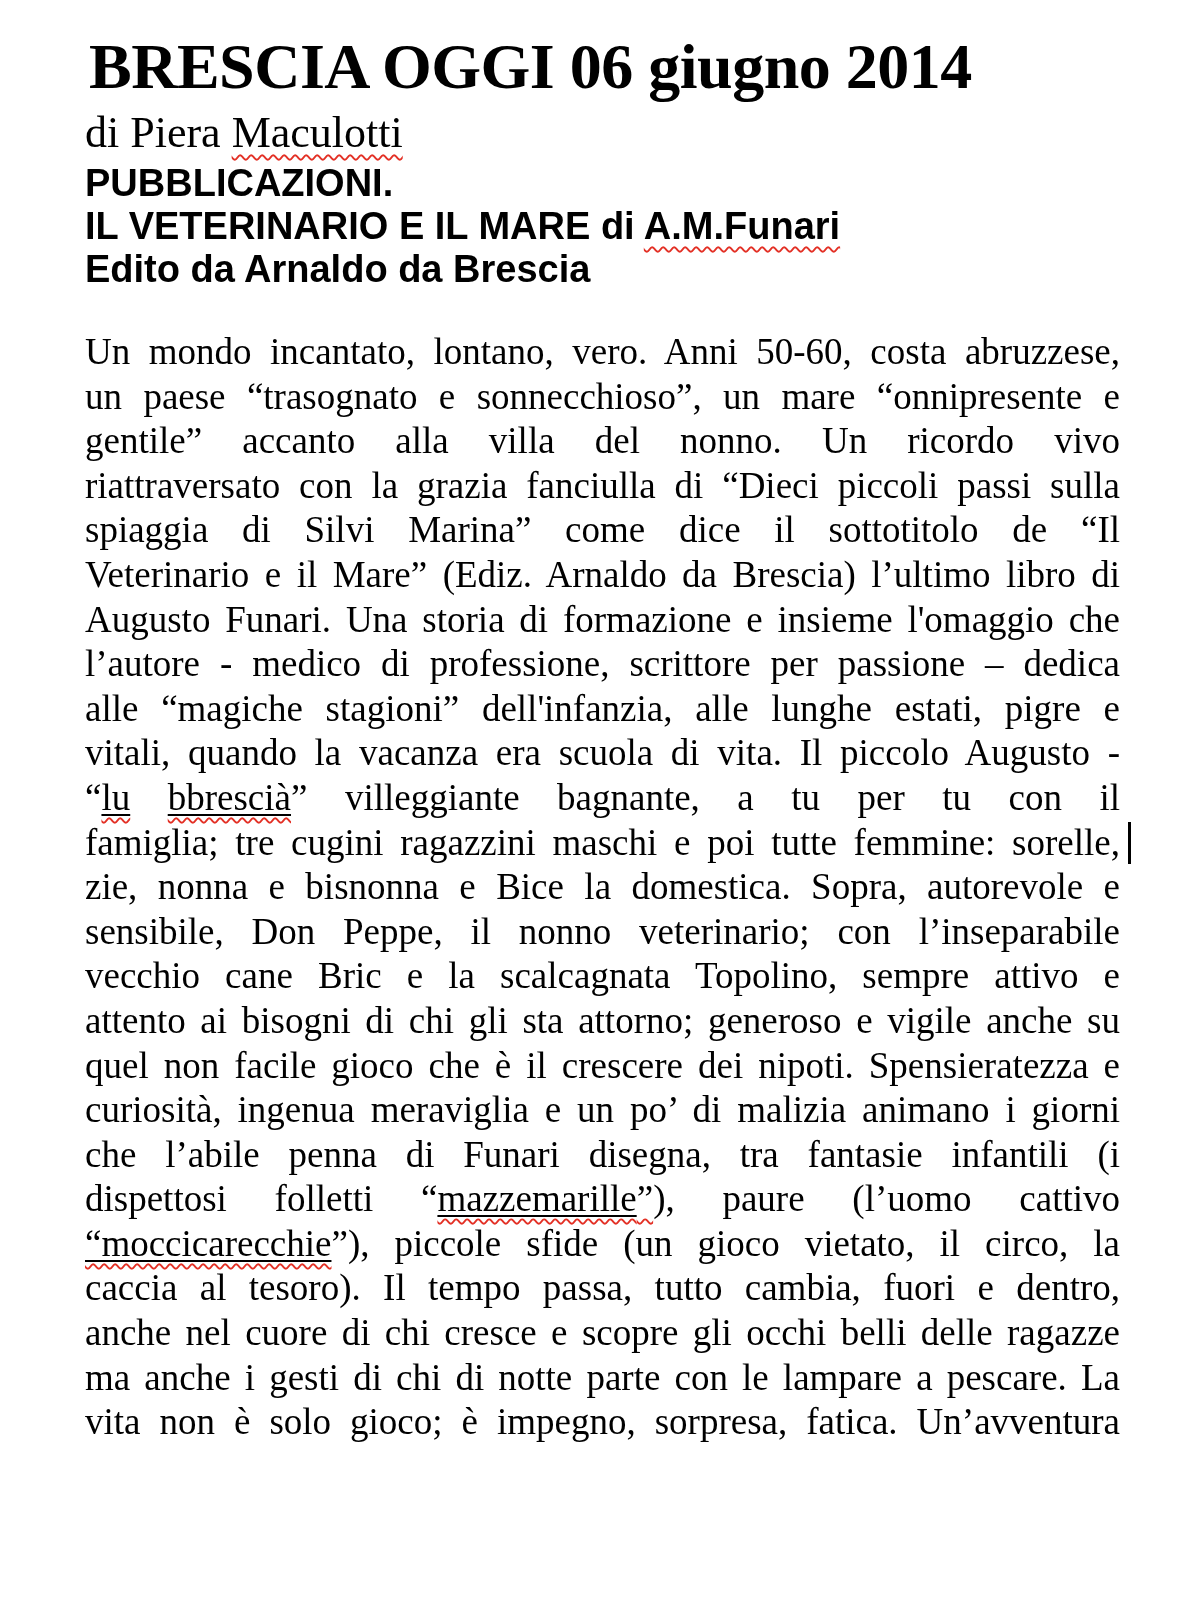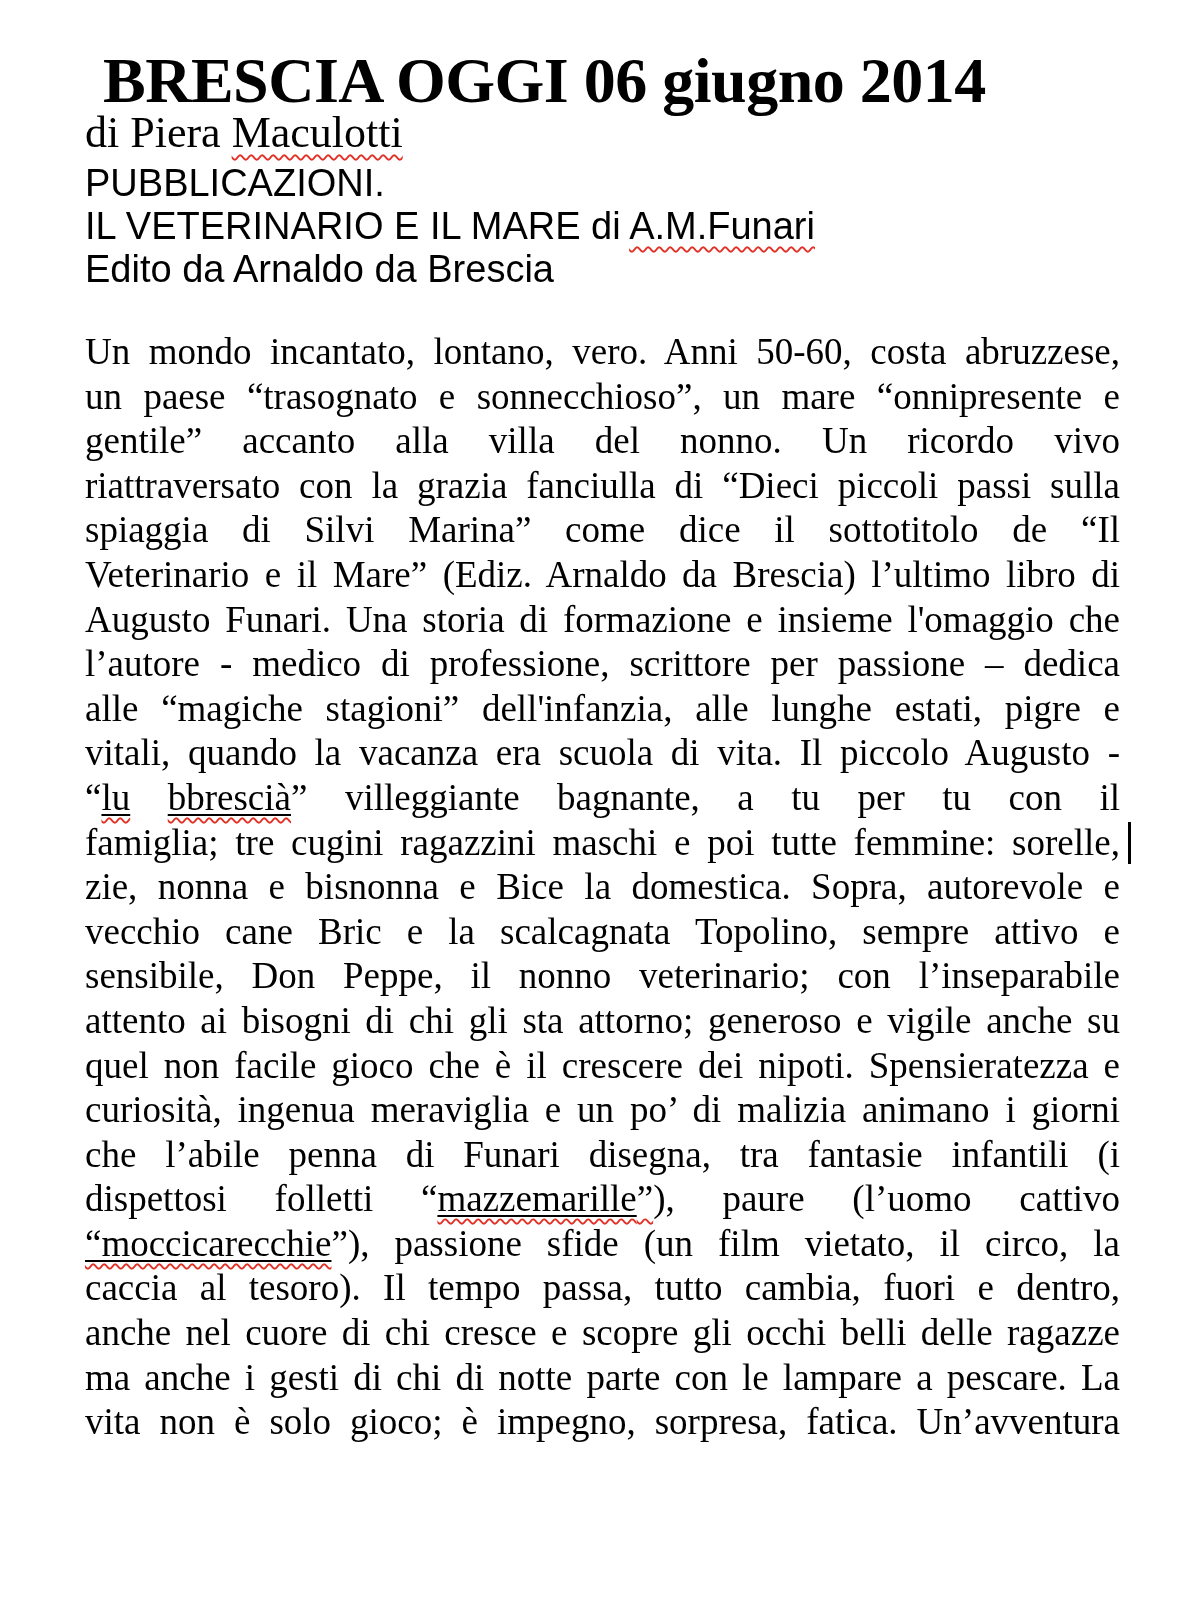--- a/index.html
+++ b/index.html
@@ -16,21 +16,21 @@
     overflow: hidden;
   }
   .page {
     position: absolute;
     inset: 0;
   }
   .title {
     position: absolute;
     left: 85px;
     top: 26px;
-    margin: 18px;
+    margin: 4px;
     font-family: "Liberation Serif", serif;
     font-weight: bold;
     font-size: 64px;
     line-height: 74px;
     white-space: nowrap;
     letter-spacing: -0.5px;
   }
   .byline {
     position: absolute;
     left: 85px;
@@ -43,20 +43,21 @@
   .subtitle {
     position: absolute;
     left: 85px;
     top: 162px;
     font-family: "Liberation Sans", sans-serif;
     font-size: 38px;
     line-height: 43px;
   }
   .subtitle-line {
     white-space: nowrap;
+    font-weight: bold;
   }
   .bodytext {
     position: absolute;
     left: 85px;
     top: 330px;
     width: 1035px;
     font-family: "Liberation Serif", serif;
     font-size: 37px;
     line-height: 44.6px;
   }
@@ -116,28 +117,28 @@
       <div class="body-line"><span>riattraversato con la grazia fanciulla di “Dieci piccoli passi sulla</span></div>
       <div class="body-line"><span>spiaggia di Silvi Marina” come dice il sottotitolo de “Il</span></div>
       <div class="body-line"><span>Veterinario e il Mare” (Ediz. Arnaldo da Brescia) l’ultimo libro di</span></div>
       <div class="body-line"><span>Augusto Funari. Una storia di formazione e insieme l'omaggio che</span></div>
       <div class="body-line"><span>l’autore - medico di professione, scrittore per passione – dedica</span></div>
       <div class="body-line"><span>alle “magiche stagioni” dell'infanzia, alle lunghe estati, pigre e</span></div>
       <div class="body-line"><span>vitali, quando la vacanza era scuola di vita. Il piccolo Augusto -</span></div>
       <div class="body-line"><span>“</span><span class="sq"><span class="ul">lu</span></span><span> </span><span class="sq"><span class="ul">bbrescià</span></span><span>” villeggiante bagnante, a tu per tu con il</span></div>
       <div class="body-line"><span>famiglia; tre cugini ragazzini maschi e poi tutte femmine: sorelle,</span></div>
       <div class="body-line"><span>zie, nonna e bisnonna e Bice la domestica. Sopra, autorevole e</span></div>
+      <div class="body-line"><span>sensibile, Don Peppe, il nonno veterinario; con l’inseparabile</span></div>
       <div class="body-line"><span>vecchio cane Bric e la scalcagnata Topolino, sempre attivo e</span></div>
-      <div class="body-line"><span>sensibile, Don Peppe, il nonno veterinario; con l’inseparabile</span></div>
       <div class="body-line"><span>attento ai bisogni di chi gli sta attorno; generoso e vigile anche su</span></div>
       <div class="body-line"><span>quel non facile gioco che è il crescere dei nipoti. Spensieratezza e</span></div>
       <div class="body-line"><span>curiosità, ingenua meraviglia e un po’ di malizia animano i giorni</span></div>
       <div class="body-line"><span>che l’abile penna di Funari disegna, tra fantasie infantili (i</span></div>
       <div class="body-line"><span>dispettosi folletti “</span><span class="sq"><span class="ul">mazzemarille</span></span><span class="sq">”</span><span>), paure (l’uomo cattivo</span></div>
-      <div class="body-line"><span class="sq"><span class="ul">“moccicarecchie</span></span><span>”), passione sfide (un film vietato, il circo, la</span></div>
+      <div class="body-line"><span class="sq"><span class="ul">“moccicarecchie</span></span><span>”), piccole sfide (un gioco vietato, il circo, la</span></div>
       <div class="body-line"><span>caccia al tesoro). Il tempo passa, tutto cambia, fuori e dentro,</span></div>
       <div class="body-line"><span>anche nel cuore di chi cresce e scopre gli occhi belli delle ragazze</span></div>
       <div class="body-line"><span>ma anche i gesti di chi di notte parte con le lampare a pescare. La</span></div>
       <div class="body-line"><span>vita non è solo gioco; è impegno, sorpresa, fatica. Un’avventura</span></div>
     </div>
 
   <div class="caret" id="caret" style="display: block;"></div>
 </div>
 
 </body></html>

